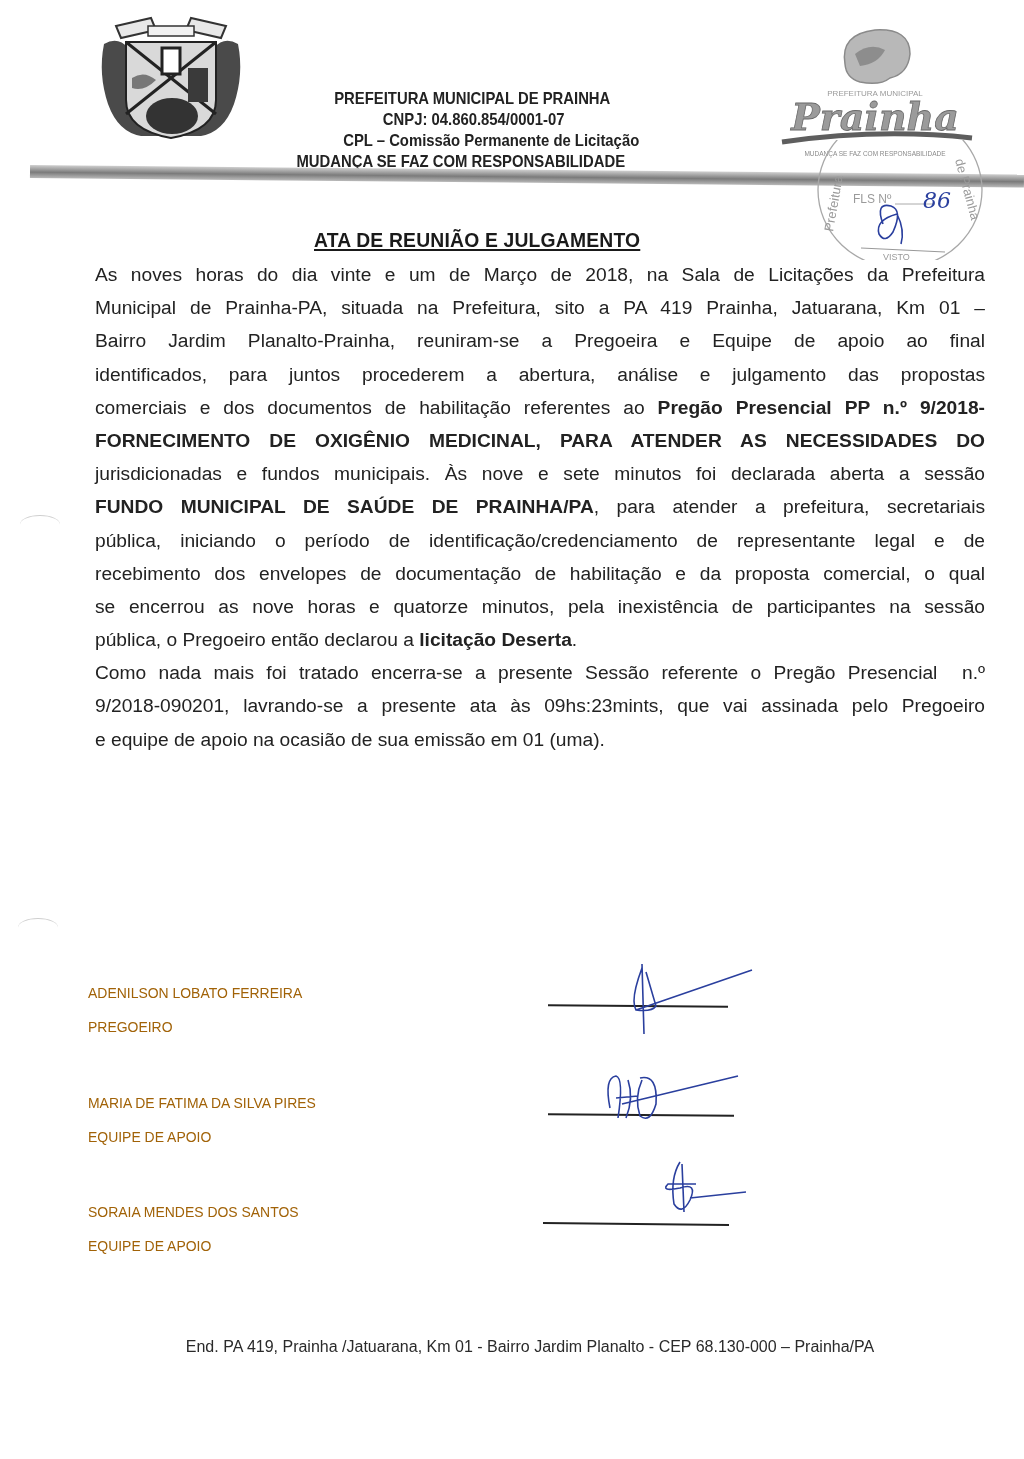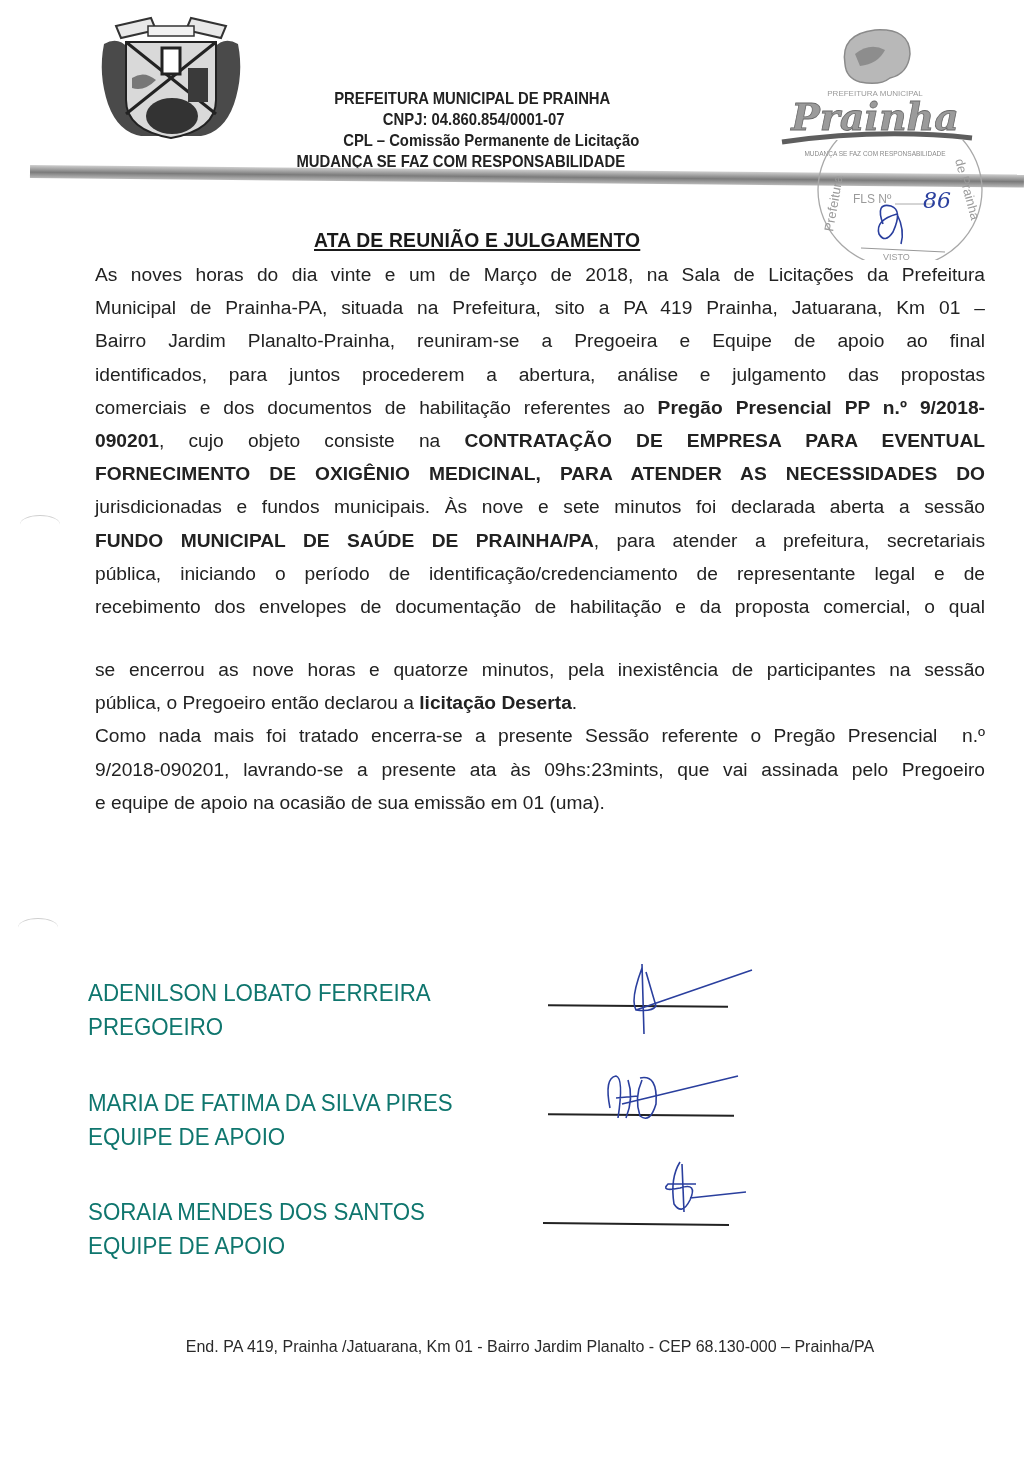--- a/index.html
+++ b/index.html
@@ -26,21 +26,21 @@
   .title { left:314px; top:228px; font-size:21px; font-weight:bold; text-decoration:underline; letter-spacing:0.2px; color:#1a1a1a; transform:scaleX(0.92); transform-origin:left top; white-space:nowrap; }
 
   
   .body { left:95px; top:258px; width:890px; font-size:19.2px; line-height:33.2px; color:#222; }
   .line { display:block; text-align:justify; text-align-last:justify; white-space:nowrap; height:33.2px; }
   .line.last { text-align-last:left; }
   .line > span { white-space:pre; }
   b { font-weight:bold; }
 
   
-  .sig-block { left:88px; width:420px; font-size:24px; line-height:34px; color:#0f766e; }
+  .sig-block { left:88px; width:420px; font-size:15px; line-height:34px; color:#a16207; }
   .sig-name, .sig-role { display:block; white-space:nowrap; transform:scaleX(0.93); transform-origin:left top; }
   .sig-line { height:2px; background:#222; }
   .sig-scribble { position:absolute; }
 
   
   .footer { left:150px; top:1337px; width:760px; text-align:center; font-size:16px; line-height:19px; color:#2a2a2a; }
   .footer span { display:block; }
 
   .margin-mark { width:40px; height:18px; border-top:1.5px solid #cfcfcf; border-radius:50% 50% 0 0; }
 </style>
@@ -97,27 +97,26 @@
 </div>
 
 <div class="abs title">ATA DE REUNIÃO E JULGAMENTO</div>
 
 <div class="abs body" id="body-lines">
     <span class="line" style="display: block;"><span>As noves horas do dia vinte e um de Março de 2018, na Sala de Licitações da Prefeitura</span></span>
     <span class="line" style="display: block;"><span>Municipal de Prainha-PA, situada na Prefeitura, sito a PA 419 Prainha, Jatuarana, Km 01 –</span></span>
     <span class="line" style="display: block;"><span>Bairro Jardim Planalto-Prainha, reuniram-se a Pregoeira e Equipe de apoio ao final</span></span>
     <span class="line" style="display: block;"><span>identificados, para juntos procederem a abertura, análise e julgamento das propostas</span></span>
     <span class="line" style="display: block;"><span>comerciais e dos documentos de habilitação referentes ao </span><b>Pregão Presencial PP n.º 9/2018-</b></span>
-    <span class="line" style="display: block;"><b>090201</b><span>, cujo objeto consiste na </span><b>CONTRATAÇÃO DE EMPRESA PARA EVENTUAL</b></span>
     <span class="line" style="display: block;"><b>FORNECIMENTO DE OXIGÊNIO MEDICINAL, PARA ATENDER AS NECESSIDADES DO</b></span>
     <span class="line" style="display: block;"><span>jurisdicionadas e fundos municipais. Às nove e sete minutos foi declarada aberta a sessão</span></span>
     <span class="line" style="display: block;"><b>FUNDO MUNICIPAL DE SAÚDE DE PRAINHA/PA</b><span>, para atender a prefeitura, secretariais</span></span>
     <span class="line" style="display: block;"><span>pública, iniciando o período de identificação/credenciamento de representante legal e de</span></span>
     <span class="line" style="display: block;"><span>recebimento dos envelopes de documentação de habilitação e da proposta comercial, o qual</span></span>
-    <span class="line" style="display: block; margin-top: 30px;"><span>se encerrou as nove horas e quatorze minutos, pela inexistência de participantes na sessão</span></span>
+    <span class="line" style="display: block;"><span>se encerrou as nove horas e quatorze minutos, pela inexistência de participantes na sessão</span></span>
     <span class="line last"><span>pública, o Pregoeiro então declarou a </span><b>licitação Deserta</b><span>.</span></span>
     <span class="line" style="display: block;"><span>Como nada mais foi tratado encerra-se a presente Sessão referente o Pregão Presencial  n.º</span></span>
     <span class="line" style="display: block;"><span>9/2018-090201, lavrando-se a presente ata às 09hs:23mints, que vai assinada pelo Pregoeiro</span></span>
     <span class="line last"><span>e equipe de apoio na ocasião de sua emissão em 01 (uma).</span></span>
   </div>
 
 <div class="abs margin-mark" style="left:20px;top:515px;"></div>
 <div class="abs margin-mark" style="left:18px;top:918px;"></div>
 
 <div class="abs sig-block" style="top:976px;">

